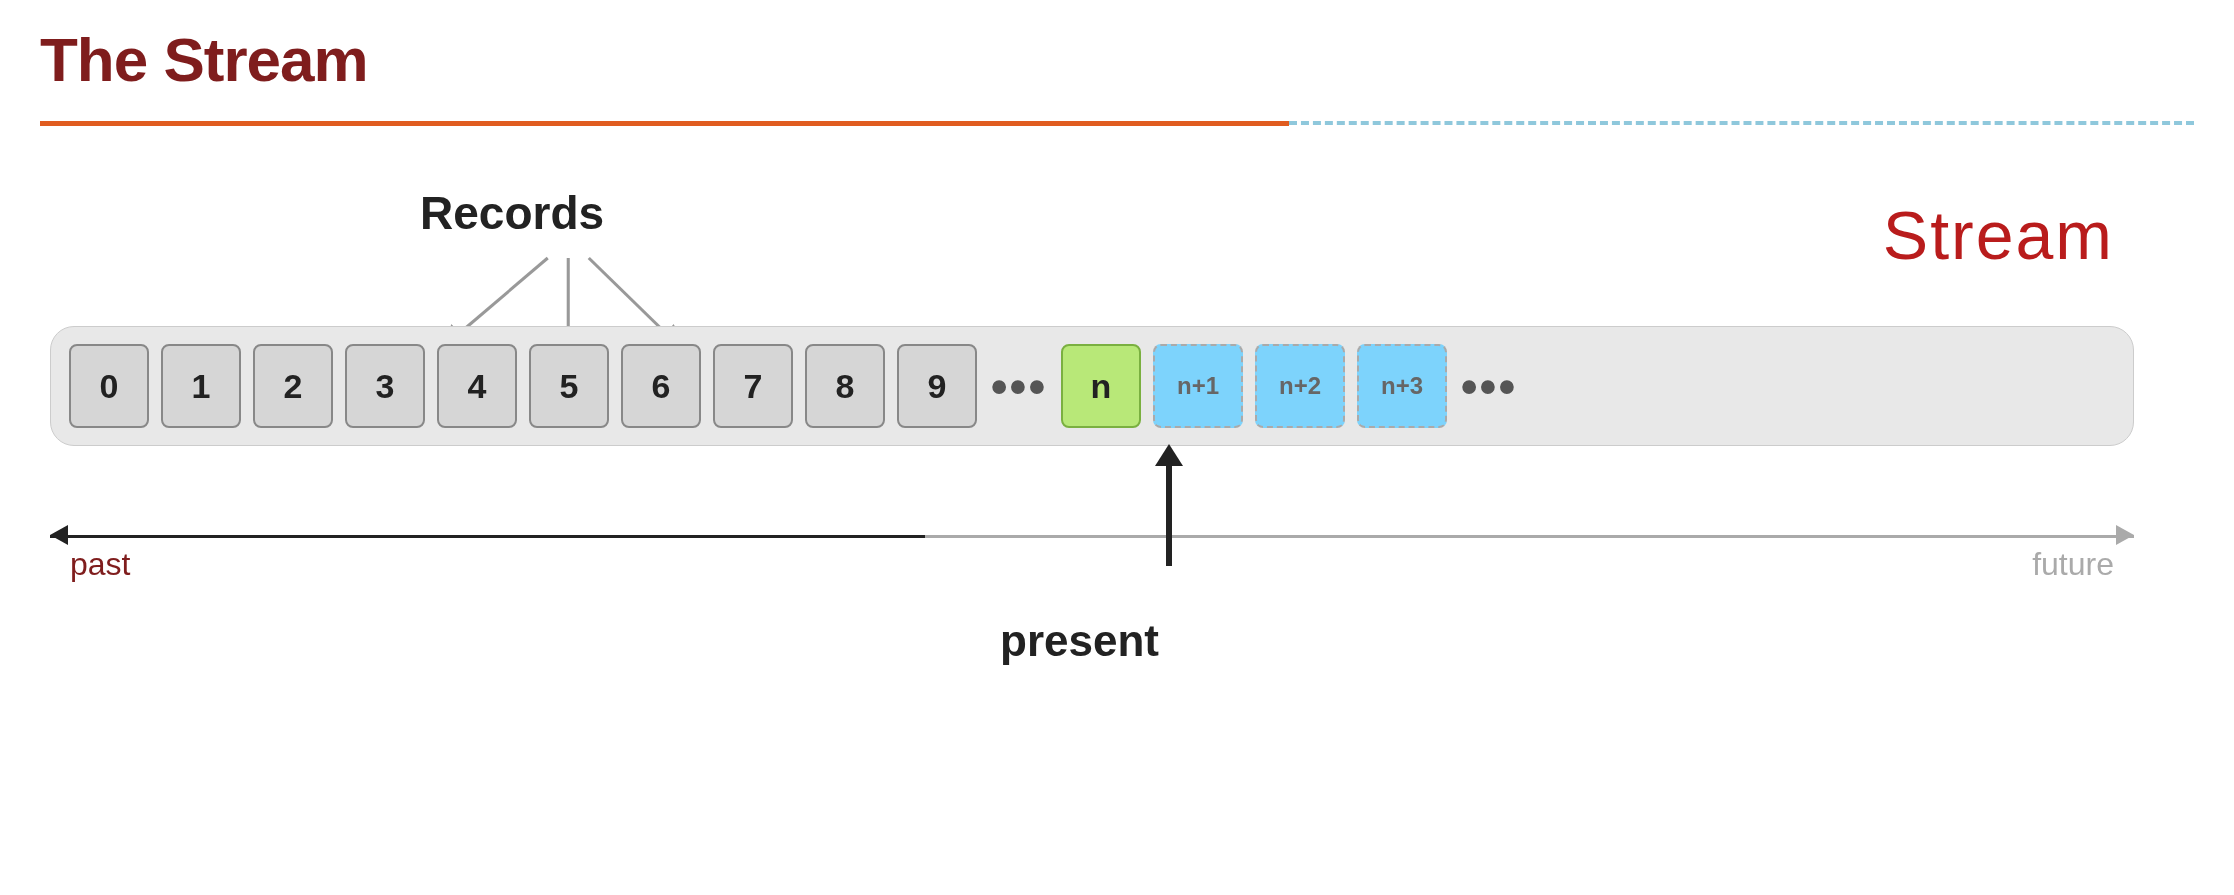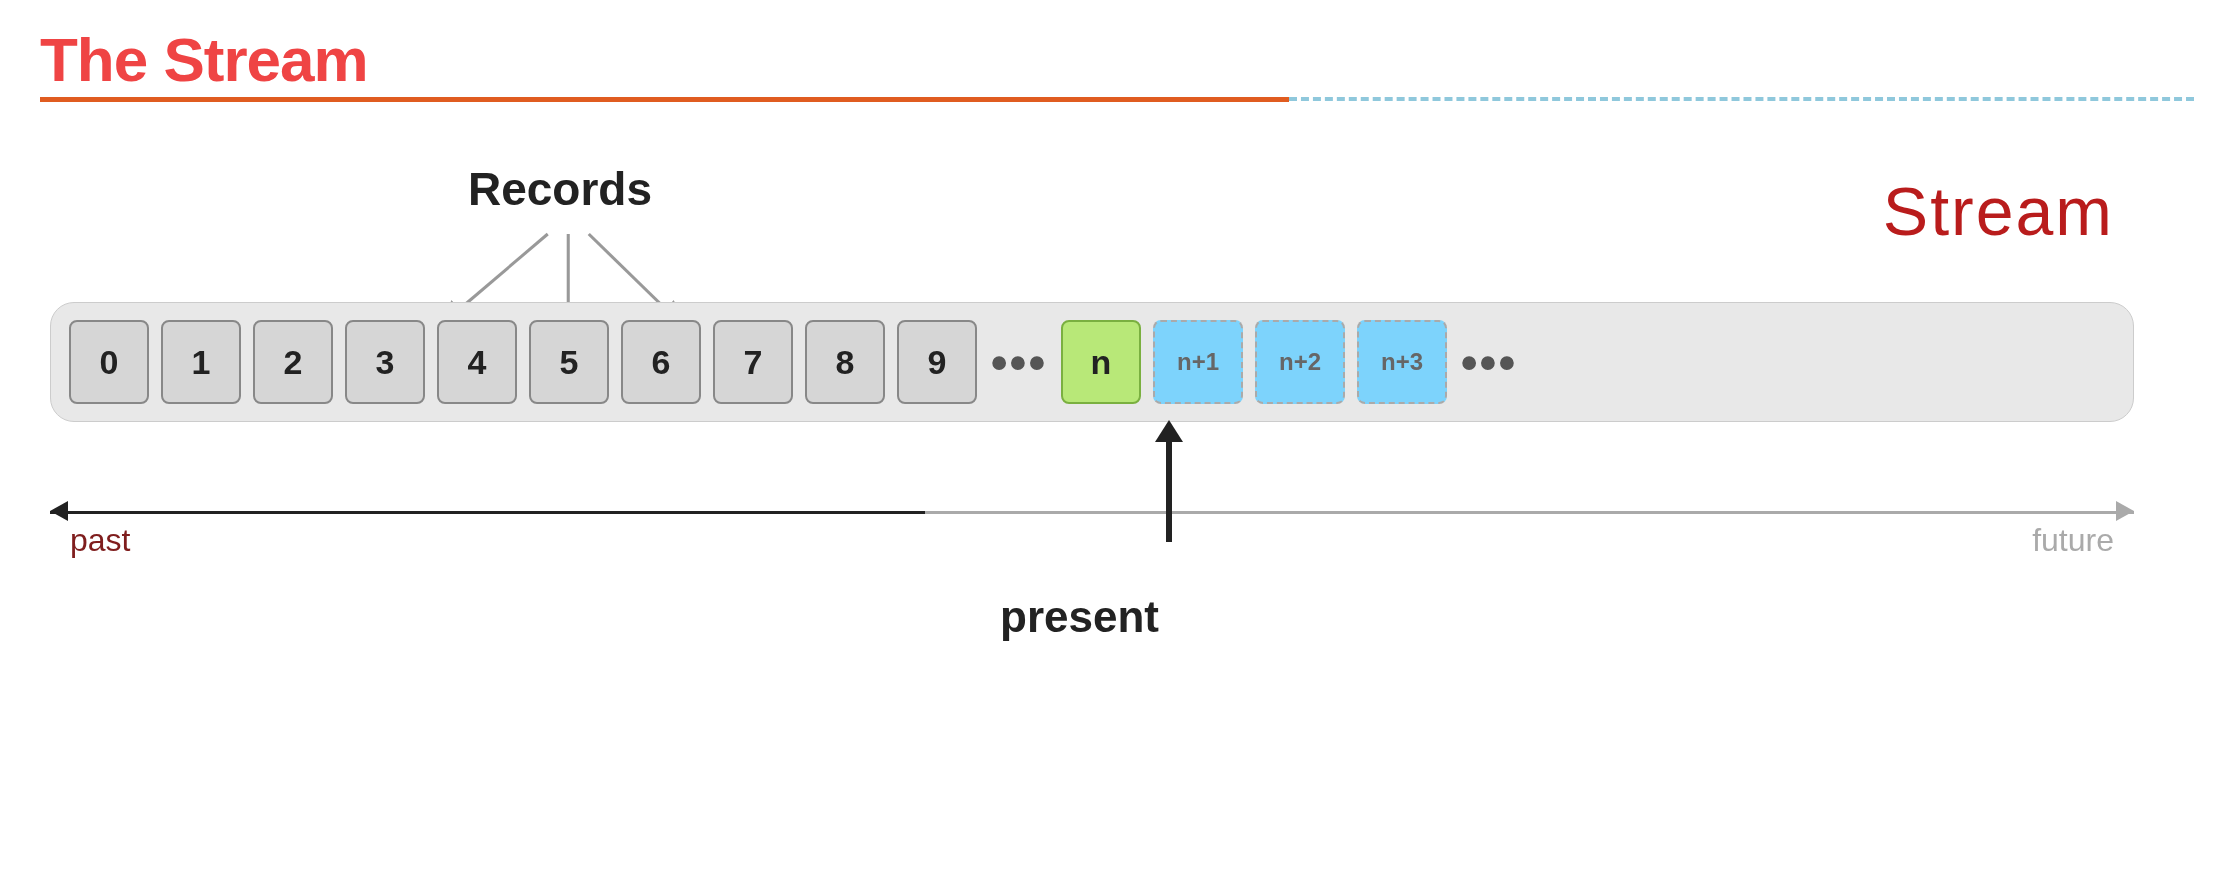--- a/index.html
+++ b/index.html
@@ -17,22 +17,22 @@
       width: 2234px;
       height: 895px;
       position: relative;
       padding: 24px 40px;
     }
 
     
     .title {
       font-size: 62px;
       font-weight: 900;
-      color: #ef4444;
-      margin-bottom: 2px;
+      color: #7f1d1d;
+      margin-bottom: 26px;
       letter-spacing: -1px;
     }
 
     
     .divider-container {
       display: flex;
       width: 100%;
       margin-bottom: 60px;
     }
     .divider-orange {
@@ -56,21 +56,20 @@
     
     .diagram-area {
       position: relative;
       width: 100%;
     }
 
     .records-label {
       font-size: 46px;
       font-weight: 800;
       color: #222;
-      text-align: center;
       position: absolute;
       top: 0;
       left: 380px;
       width: 280px;
     }
 
     
     .arrows-svg {
       position: absolute;
       top: 0;

